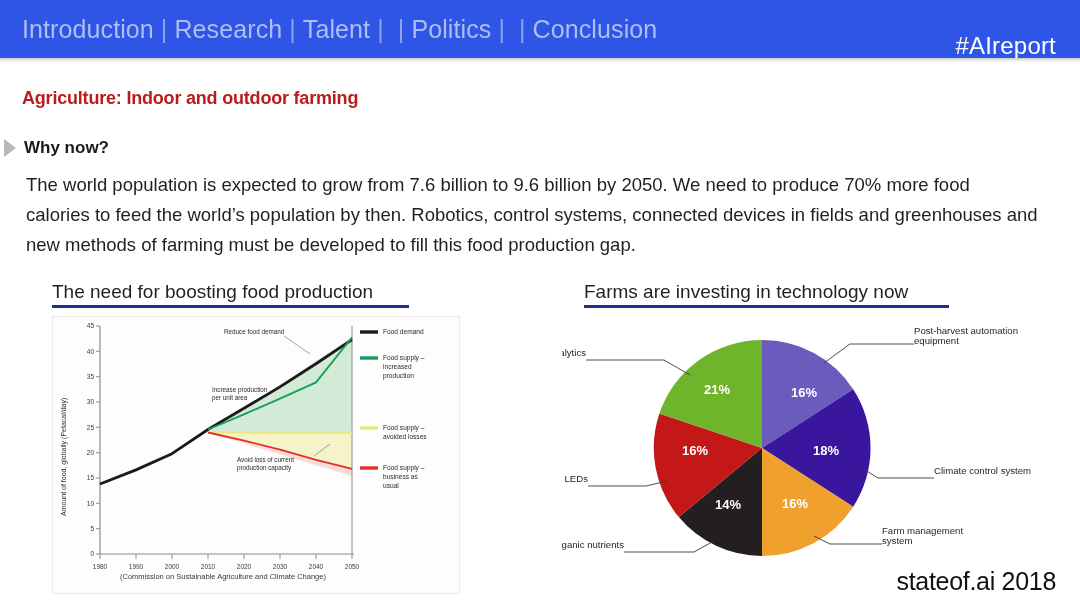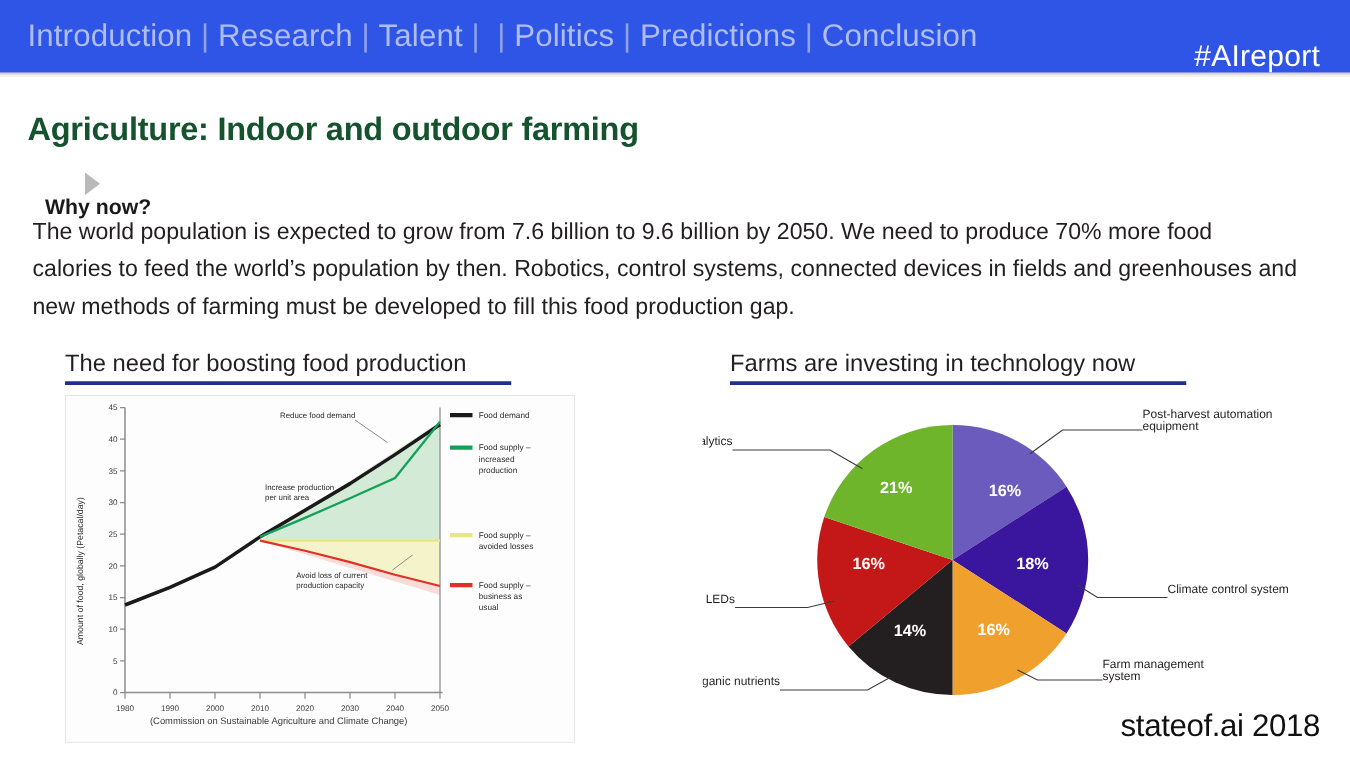--- a/index.html
+++ b/index.html
@@ -29,24 +29,24 @@
     color:#ffffff;font-size:24px;font-weight:normal;letter-spacing:.2px;
   }
   .navshadow{
     position:absolute;left:0;top:58px;width:1080px;height:4px;
     background:linear-gradient(to bottom,rgba(0,0,0,.20),rgba(0,0,0,0));
   }
 
   
   .slide-title{
     position:absolute;left:22px;top:88px;
-    font-size:26px;font-weight:bold;color:#14532d;letter-spacing:-.2px;
+    font-size:18px;font-weight:bold;color:#b91c1c;letter-spacing:-.2px;
   }
   .bullet-row{
-    position:absolute;left:36px;top:138px;display:flex;align-items:center;flex-direction:column;
+    position:absolute;left:4px;top:138px;display:flex;align-items:center;
   }
   .tri{
     width:0;height:0;
     border-top:9px solid transparent;border-bottom:9px solid transparent;
     border-left:12px solid #b9b9b9;margin-right:8px;
   }
   .bullet-label{font-size:17px;font-weight:bold;color:#1a1a1a;}
 
   .body-text{
     position:absolute;left:26px;top:170px;width:1012px;
@@ -88,21 +88,20 @@
     <div class="navinner">
       <span class="nav-item">Introduction</span>
       <span class="nav-sep">|</span>
       <span class="nav-item">Research</span>
       <span class="nav-sep">|</span>
       <span class="nav-item">Talent</span>
       <span class="nav-sep">|</span>
       <span class="nav-sep">|</span>
       <span class="nav-item">Politics</span>
       <span class="nav-sep">|</span>
-      <span class="nav-item">Predictions</span>
       <span class="nav-sep">|</span>
       <span class="nav-item">Conclusion</span>
     </div>
     <div class="hashtag">#AIreport</div>
   </div>
   <div class="navshadow"></div>
 
   <div class="slide-title">Agriculture: Indoor and outdoor farming</div>
 
   <div class="bullet-row">

